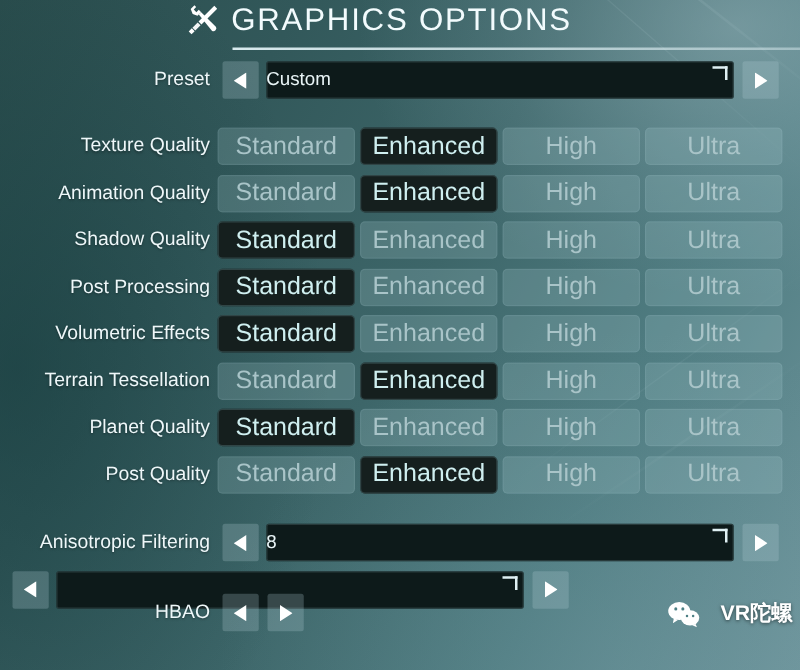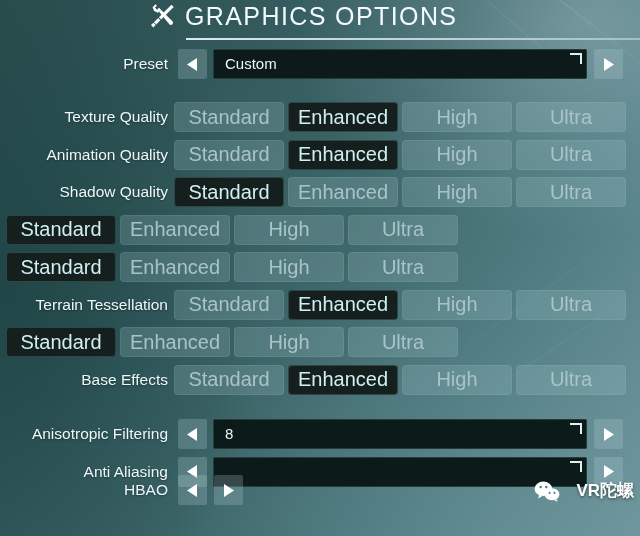--- a/index.html
+++ b/index.html
@@ -99,21 +99,20 @@
     background: #0d1a1a;
     border-radius: 2px;
     display: flex;
     align-items: center;
     box-shadow: inset 0 0 0 1px rgba(150,190,196,0.20);
     overflow: hidden;
   }
   .sel-value {
     color: #e9f5f7;
     font-size: 15px;
-    padding-left: 12px;
     line-height: 30px;
     white-space: nowrap;
   }
   .corner-mark {
     position: absolute;
     right: 5px; top: 4px;
     width: 10px; height: 9px;
     border-top: 2px solid #dff0f3;
     border-right: 2px solid #dff0f3;
   }
@@ -234,54 +233,57 @@
       <div class="row" style="top: 182px;">
         <div class="row-label">Shadow Quality</div>
         <div class="opts">
           <div class="opt-btn selected">Standard</div>
           <div class="opt-btn dim">Enhanced</div>
           <div class="opt-btn dim">High</div>
           <div class="opt-btn dim">Ultra</div>
         </div>
       </div>
       <div class="row" style="top: 219.5px;">
+        <div class="row-label">Post Processing</div>
         <div class="opts">
           <div class="opt-btn selected">Standard</div>
           <div class="opt-btn dim">Enhanced</div>
           <div class="opt-btn dim">High</div>
           <div class="opt-btn dim">Ultra</div>
         </div>
       </div>
       <div class="row" style="top: 257px;">
+        <div class="row-label">Volumetric Effects</div>
         <div class="opts">
           <div class="opt-btn selected">Standard</div>
           <div class="opt-btn dim">Enhanced</div>
           <div class="opt-btn dim">High</div>
           <div class="opt-btn dim">Ultra</div>
         </div>
       </div>
       <div class="row" style="top: 294.5px;">
         <div class="row-label">Terrain Tessellation</div>
         <div class="opts">
           <div class="opt-btn dim">Standard</div>
           <div class="opt-btn selected">Enhanced</div>
           <div class="opt-btn dim">High</div>
           <div class="opt-btn dim">Ultra</div>
         </div>
       </div>
       <div class="row" style="top: 332px;">
+        <div class="row-label">Planet Quality</div>
         <div class="opts">
           <div class="opt-btn selected">Standard</div>
           <div class="opt-btn dim">Enhanced</div>
           <div class="opt-btn dim">High</div>
           <div class="opt-btn dim">Ultra</div>
         </div>
       </div>
       <div class="row" style="top: 369.5px;">
-        <div class="row-label">Base Effects</div>
+        <div class="row-label">Post Quality</div>
         <div class="opts">
           <div class="opt-btn dim">Standard</div>
           <div class="opt-btn selected">Enhanced</div>
           <div class="opt-btn dim">High</div>
           <div class="opt-btn dim">Ultra</div>
         </div>
       </div>
     </div>
 
   <div id="selector-rows">
@@ -296,21 +298,20 @@
           <span class="sel-value">8</span>
           <span class="corner-mark"></span>
         </div>
         <div class="sel-arrow right">
           <svg width="11" height="13" viewBox="0 0 11 13">
             <polygon points="1,0 1,13 11,6.5" fill="#ffffff"></polygon>
           </svg>
         </div>
       </div>
       <div class="row" style="top: 461.5px;">
-        <div class="row-label">Anti Aliasing</div>
         <div class="sel-arrow">
           <svg width="11" height="13" viewBox="0 0 11 13">
             <polygon points="10,0 10,13 0,6.5" fill="#ffffff"></polygon>
           </svg>
         </div>
         <div class="sel-field" style="width: 374px;">
           <span class="corner-mark"></span>
         </div>
         <div class="sel-arrow right">
           <svg width="11" height="13" viewBox="0 0 11 13">

